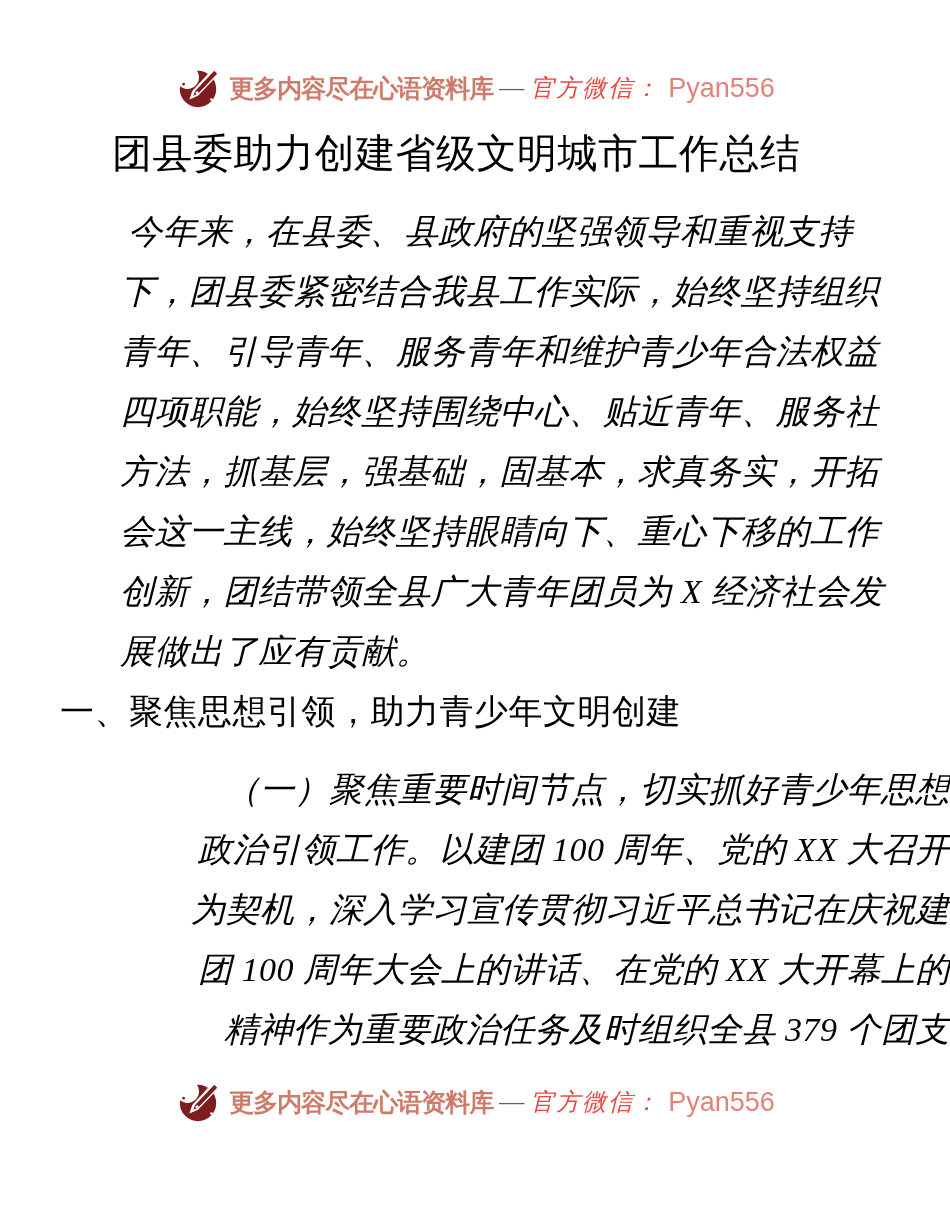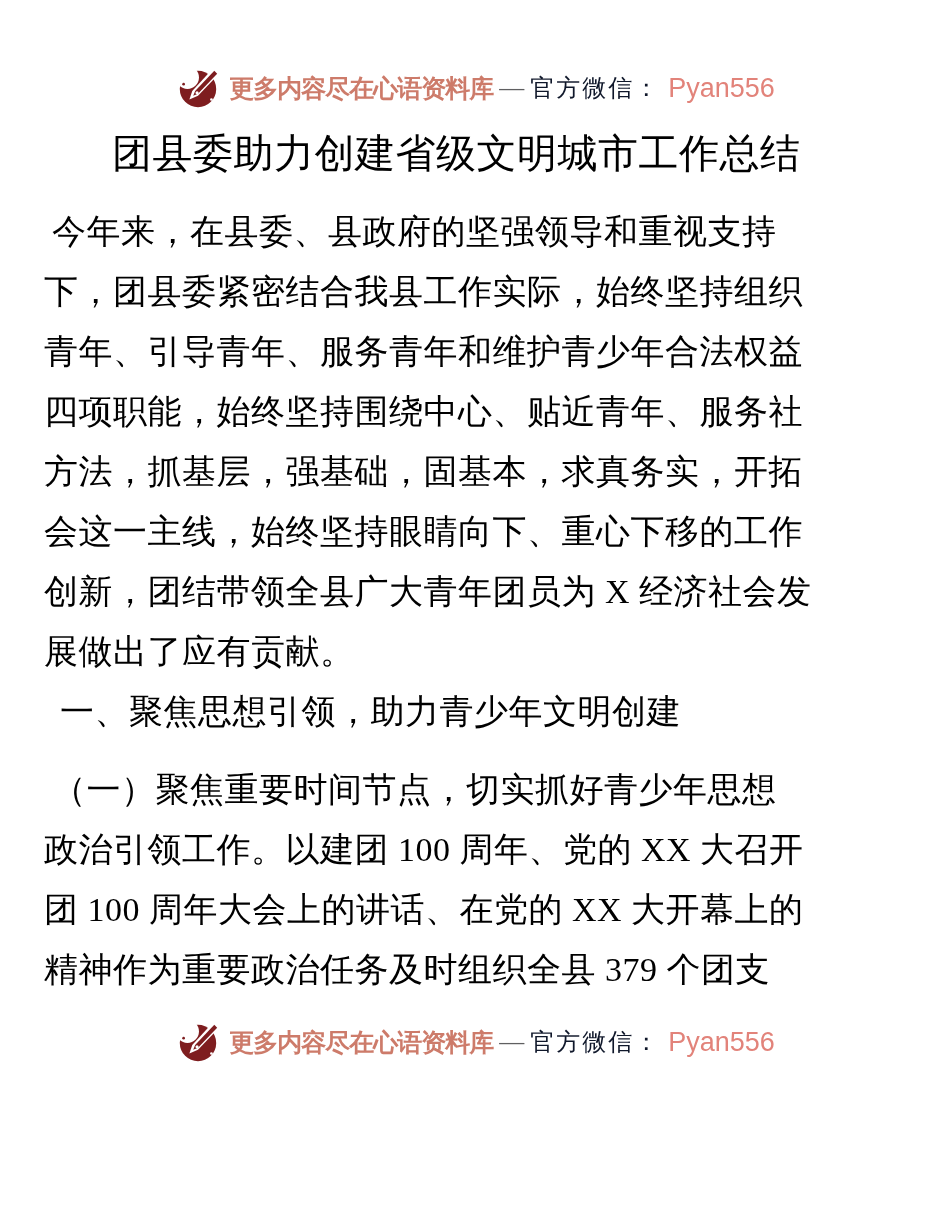--- a/index.html
+++ b/index.html
@@ -34,22 +34,23 @@
     letter-spacing: -1px;
     font-weight: bold;
     font-family: "Liberation Serif", "DejaVu Serif", serif;
   }
   .brand-dash {
     color: #5f5f61;
     font-size: 25px;
     margin: 0 -2px;
   }
   .brand-label {
-    color: #0f172a;
+    color: #ef4444;
     font-size: 24px;
+    font-style: italic;
     letter-spacing: 2px;
     font-family: "Liberation Serif", "DejaVu Serif", serif;
   }
   .brand-id {
     color: #e2837a;
     font-size: 27px;
     font-family: "Liberation Sans", "DejaVu Sans", sans-serif;
     margin-left: 0;
   }
 
@@ -58,28 +59,29 @@
     margin-top: 8px;
     padding-left: 100px;
     text-indent: 12px;
     font-size: 40px;
     font-weight: normal;
     line-height: 60px;
     letter-spacing: 0.5px;
     white-space: pre;
   }
   .para { margin-top: 18px; }
-  .para2 { margin-top: 18px; }
+  .para2 { margin-top: 18px; text-align: right; }
   .line {
-    padding-left: 44px;
+    padding-left: 120px;
     font-size: 34px;
     line-height: 60px;
     height: 60px;
     letter-spacing: 0.5px;
     white-space: pre;
+    font-style: italic;
   }
   .para .line:first-child { text-indent: 8px; }
   .section-heading {
     padding-left: 48px;
     text-indent: 12px;
     font-size: 34px;
     font-weight: normal;
     line-height: 60px;
     height: 60px;
     letter-spacing: 0.5px;
@@ -121,20 +123,21 @@
     <div class="line">会这一主线，始终坚持眼睛向下、重心下移的工作</div>
     <div class="line">创新，团结带领全县广大青年团员为 X 经济社会发</div>
     <div class="line">展做出了应有贡献。</div>
   </div>
 
   <h2 class="section-heading">一、聚焦思想引领，助力青少年文明创建</h2>
 
   <div class="para para2">
     <div class="line">（一）聚焦重要时间节点，切实抓好青少年思想</div>
     <div class="line">政治引领工作。以建团 100 周年、党的 XX 大召开</div>
+    <div class="line">为契机，深入学习宣传贯彻习近平总书记在庆祝建</div>
     <div class="line">团 100 周年大会上的讲话、在党的 XX 大开幕上的</div>
     <div class="line">精神作为重要政治任务及时组织全县 379 个团支</div>
   </div>
 
   <div class="brandbar footer">
     <span class="logo-wrap">
       <svg viewBox="0 0 48 48" width="46" height="46" aria-hidden="true">
         <circle cx="24" cy="25" r="19" fill="#7e1d1f"></circle>
         <circle cx="13" cy="13" r="12" fill="#ffffff"></circle>
         <path d="M40 3 L46 9 L24 32 L15 36 L18 27 Z" fill="#ffffff"></path>

